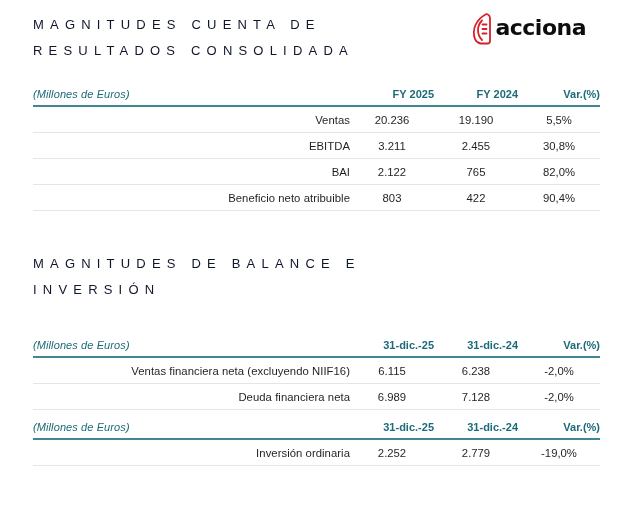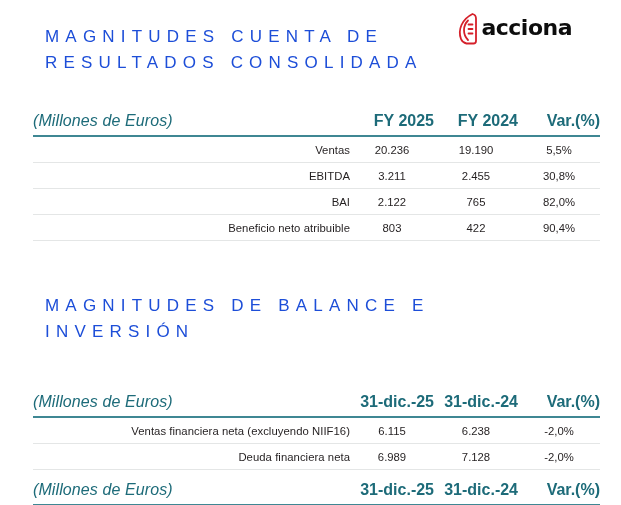--- a/index.html
+++ b/index.html
@@ -24,34 +24,34 @@
     box-sizing: border-box;
     padding: 0 21px 0 33px;
   }
 
   
   .header-block {
     position: relative;
     padding-top: 12px;
   }
   .section-title {
-    font-size: 17px;
+    font-size: 13px;
     line-height: 26px;
     font-weight: 400;
     letter-spacing: 6.2px;
-    color: #1d4ed8;
-    margin: 12px;
+    color: #0f172a;
+    margin: 0;
     max-width: 452px;
     white-space: pre-line;
   }
 
   .logo {
     position: absolute;
     top: 11px;
-    right: 28px;
+    right: 14px;
     display: flex;
     align-items: center;
     gap: 1px;
     height: 34px;
   }
   .logo-mark {
     display: block;
     width: 25px;
     height: 33px;
   }
@@ -70,21 +70,21 @@
     width: 100%;
     border-collapse: collapse;
     table-layout: fixed;
     font-size: 11.2px;
   }
   .fin-table col.c-label { width: auto; }
   .fin-table col.c-num   { width: 84px; }
   .fin-table col.c-var   { width: 82px; }
 
   .fin-table thead th {
-    font-size: 16px;
+    font-size: 11px;
     font-weight: 700;
     color: #1d6b79;
     text-align: right;
     padding: 0 0 5px 0;
     border-bottom: 2.2px solid #3f8793;
     white-space: nowrap;
     margin-left: 32px;
   }
   .fin-table thead th.unit {
     text-align: left;

